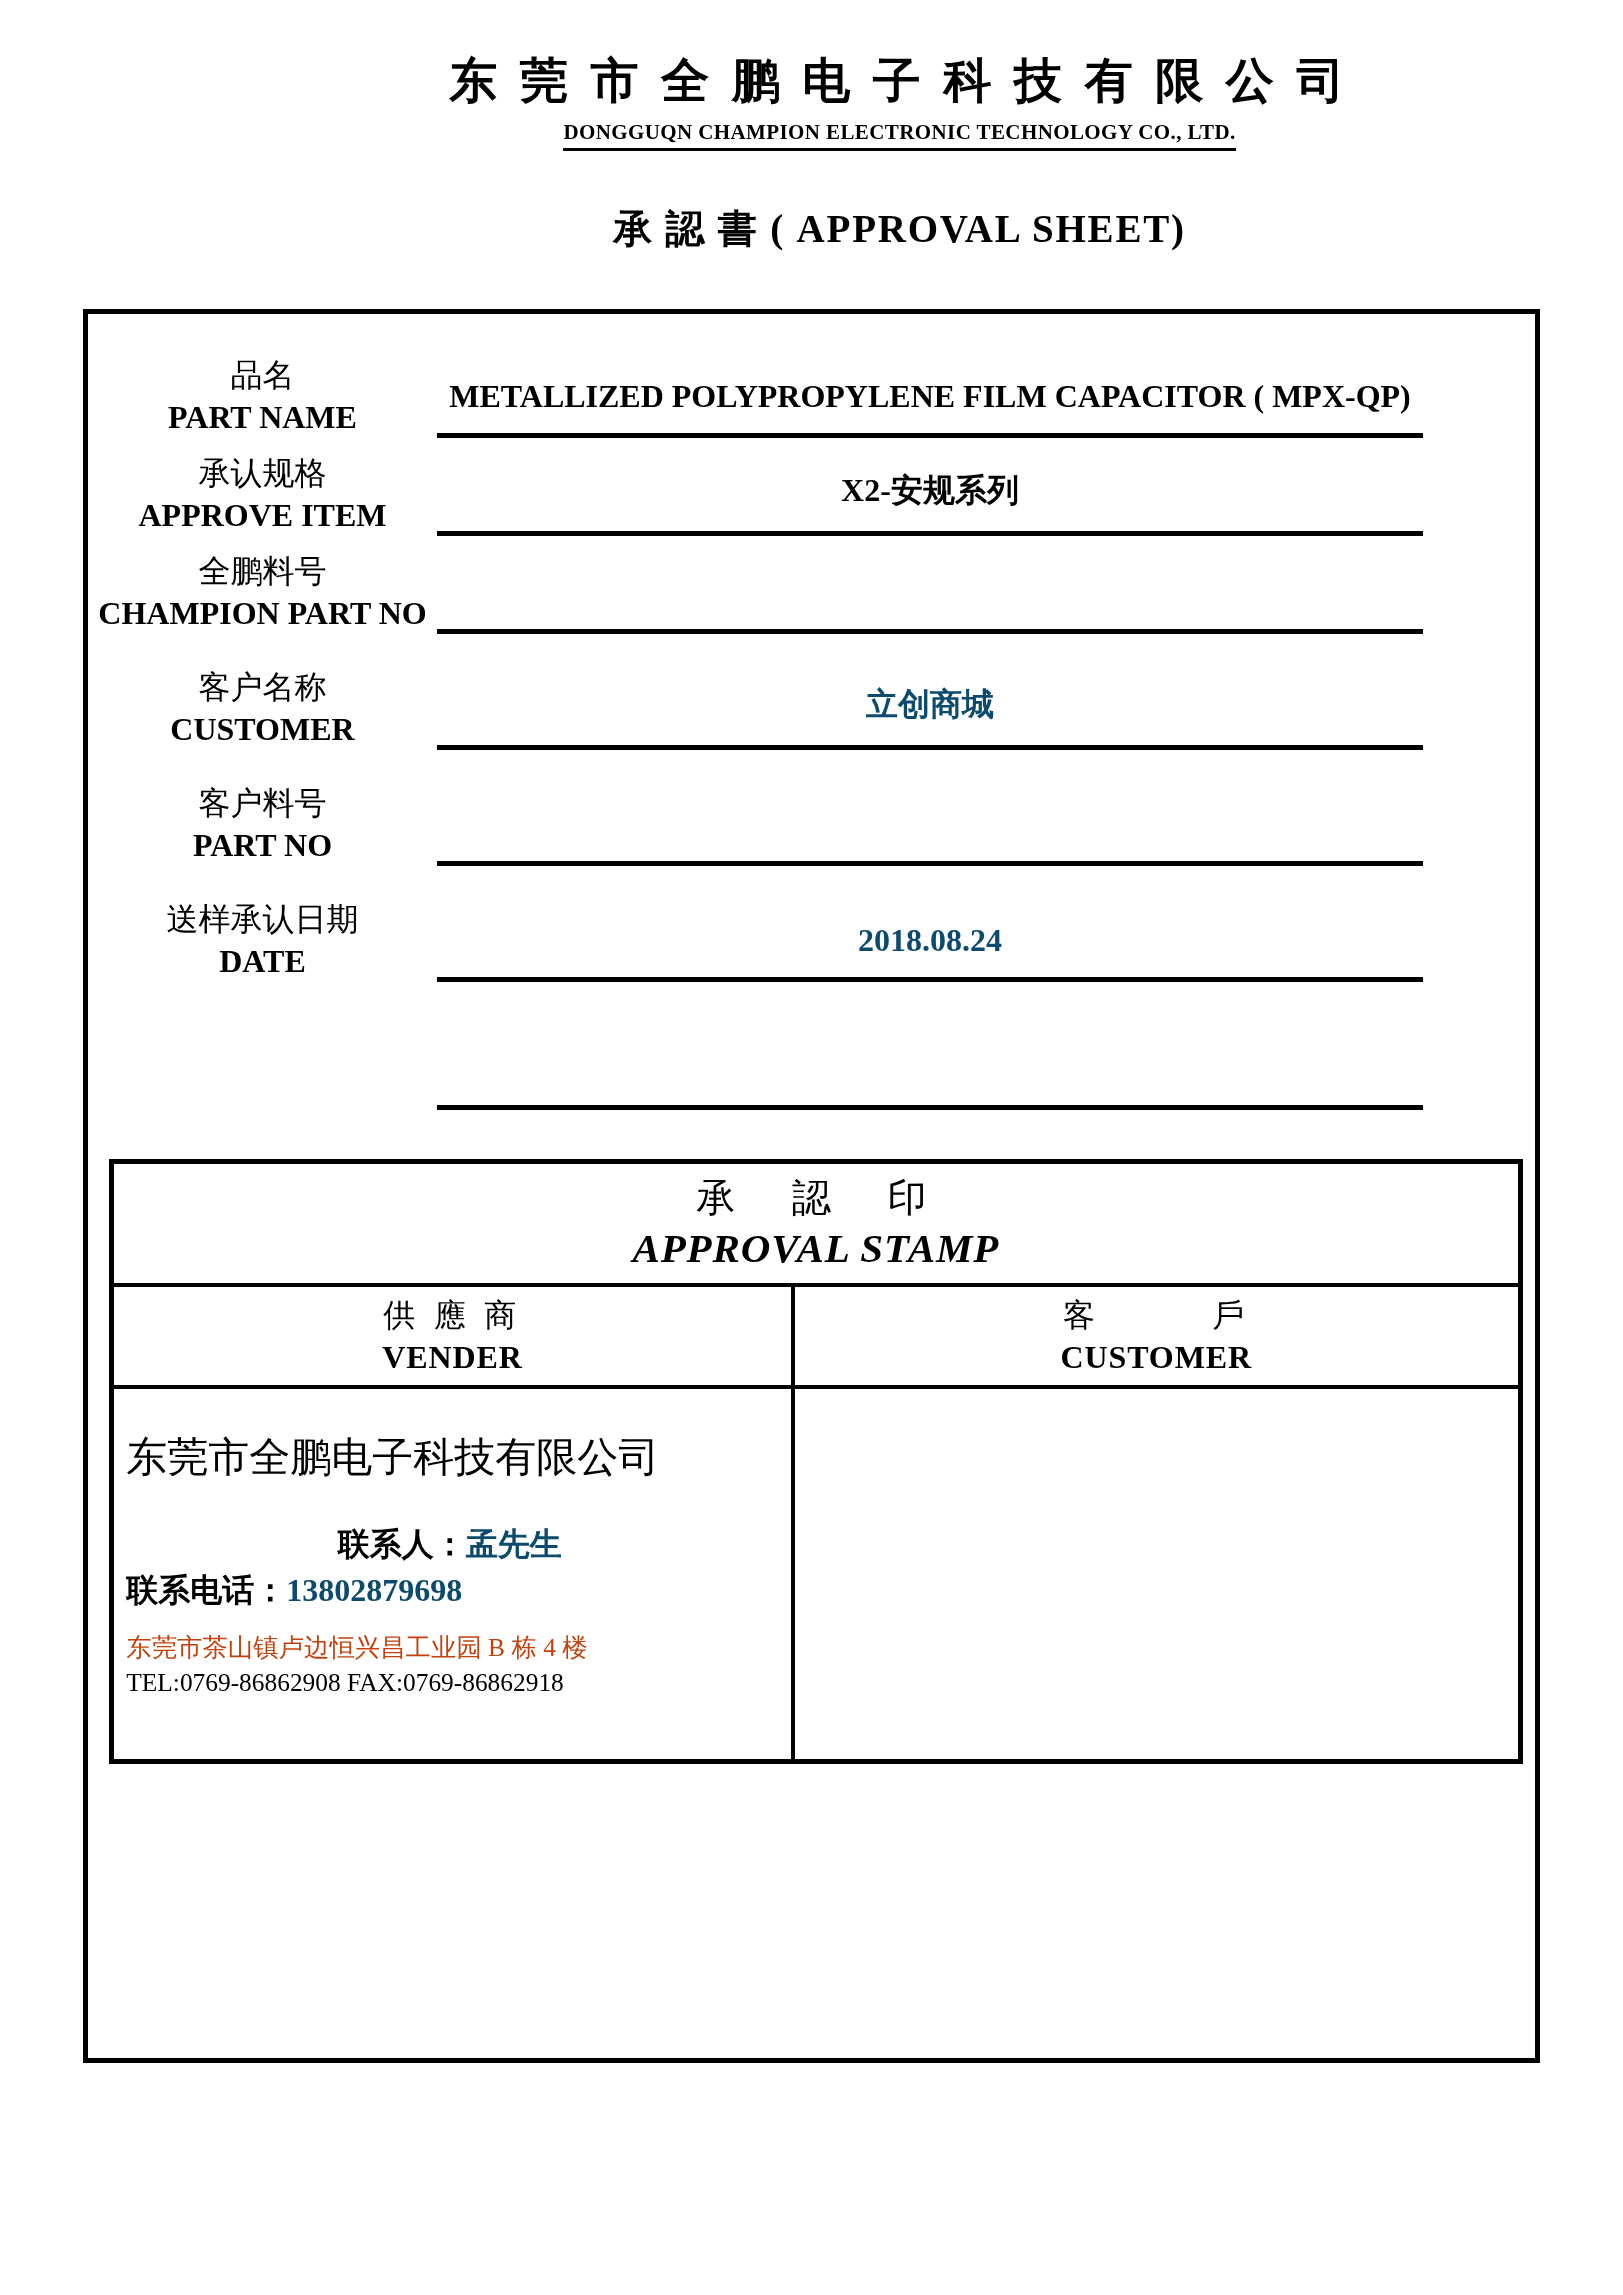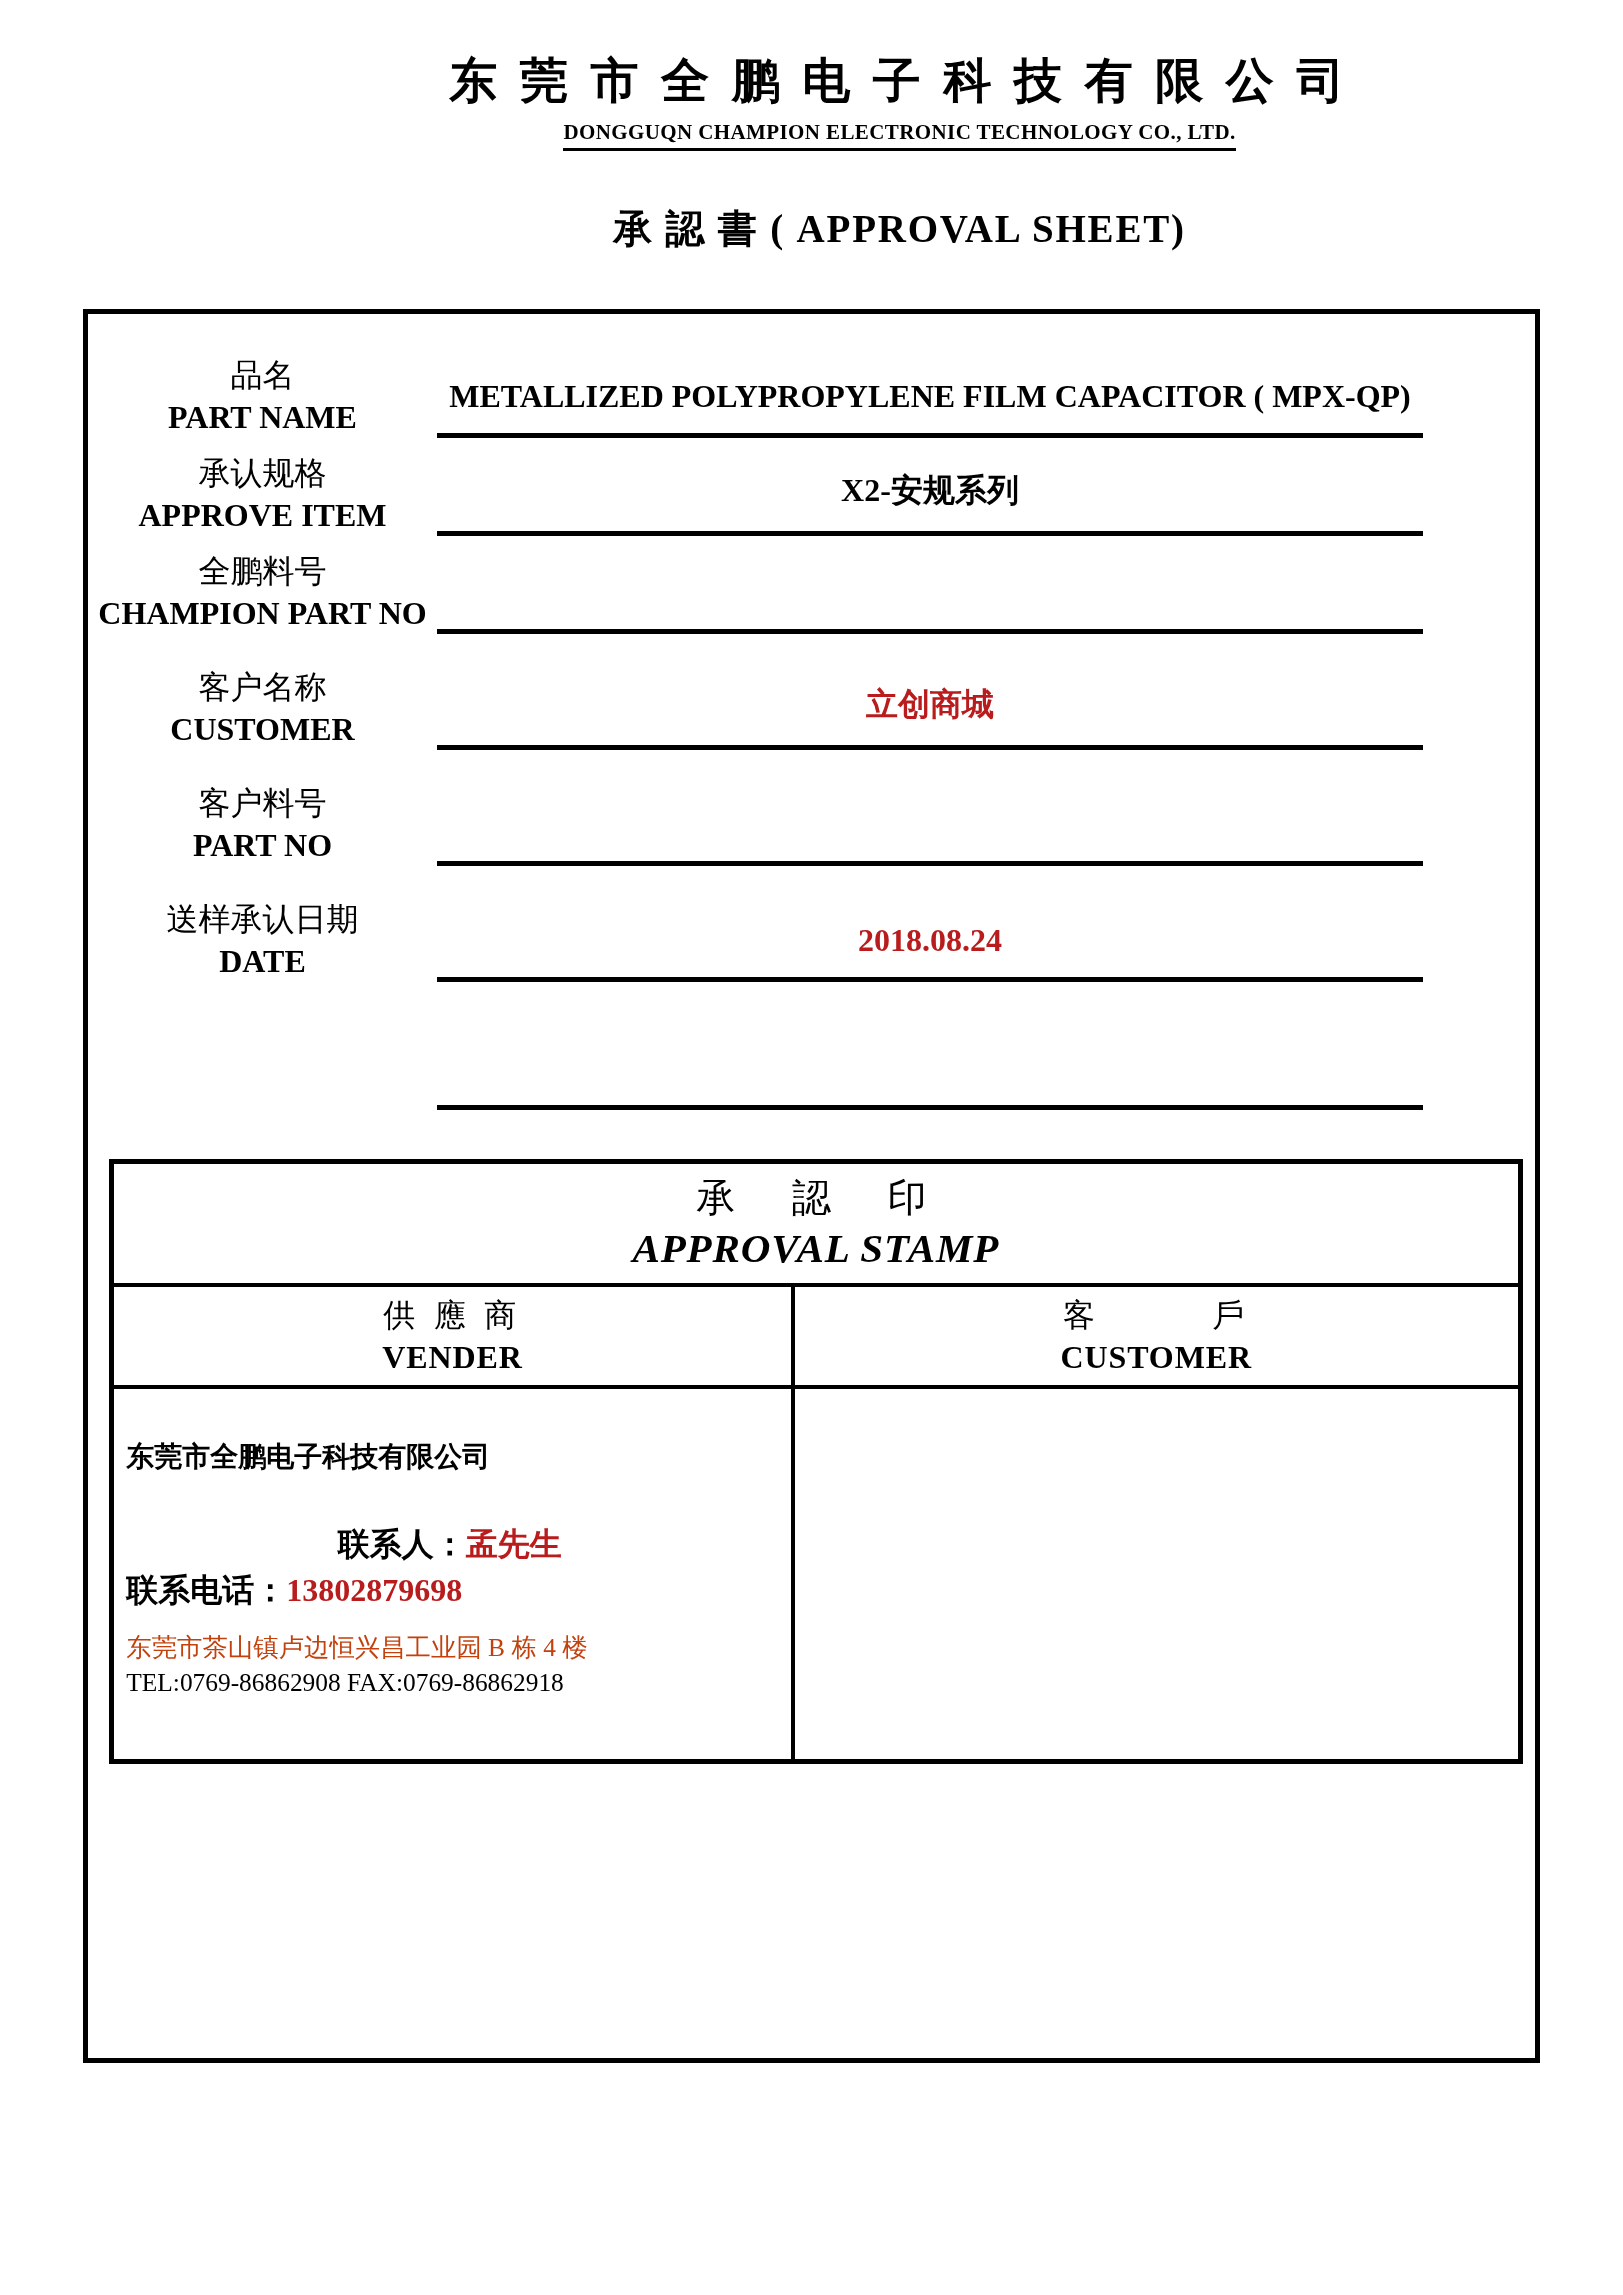--- a/index.html
+++ b/index.html
@@ -33,40 +33,40 @@
   .form-row.first { margin-top:0; }
   .form-row.gap { margin-top:32px; }
   .form-label { width:349px; text-align:center; font-size:32px; line-height:42px; }
   .form-label .en { font-weight:bold; }
   .form-value {
     flex:1 1 auto; margin-right:112px;
     border-bottom:5.3px solid #000;
     text-align:center; font-weight:bold; font-size:32px;
     padding-bottom:17.5px; min-height:23px;
   }
-  .red { color:#b91c1c;font-family:Liberation Serif, serif; }
+  .red { color:#0c4a6e;font-family:Liberation Serif, serif; }
   .blank-line { margin:123px 112px 0 349px; border-bottom:5.3px solid #000; }
   
   .stamp-box {
     margin:49px 12.3px 0 21px; height:605px;
     border:5.3px solid #000;
     display:flex; flex-direction:column;
   }
   .stamp-header { text-align:center; border-bottom:4.4px solid #000; padding:10.5px 0 8.8px; }
   .stamp-title-zh { font-size:39px; letter-spacing:8.8px; line-height:47px; }
   .stamp-title-en { font-size:41px; font-weight:bold; letter-spacing:0.9px; line-height:51px; margin-top:1.8px;font-style:italic; }
   .stamp-cols { display:flex; border-bottom:4.4px solid #000; }
   .stamp-col { width:48.5%; text-align:center; padding:7px 8px; font-size:32px; line-height:42px; border-right:4.4px solid #000; }
   .stamp-col.customer-col { flex:1; border-right:none;text-align:center; }
   .stamp-col .zh { letter-spacing:5.3px; }
   .stamp-col .en { font-weight:bold; letter-spacing:0.9px; }
   .stamp-body { display:flex; flex:1 1 auto; }
   .stamp-cell-vendor { width:48.5%; border-right:4.4px solid #000; padding:46px 17.5px 0 12.3px; }
   .stamp-cell-customer { flex:1; }
-  .vendor-company { font-size:28px; font-weight:bold; line-height:44px; }
+  .vendor-company { font-size:41px; font-weight:normal; line-height:44px; }
   .vendor-contact { margin-top:42px; font-size:32px; font-weight:bold; line-height:46px;text-align:center; }
   .vendor-phone { font-size:32px; font-weight:bold; line-height:46px; }
   .vendor-address { margin-top:17px; font-size:25.4px; color:#c2410c; line-height:35px; }
   .vendor-small { font-size:25.4px; line-height:35px; }
 </style>
 </head>
 <body>
 
 <div class="page">
 

